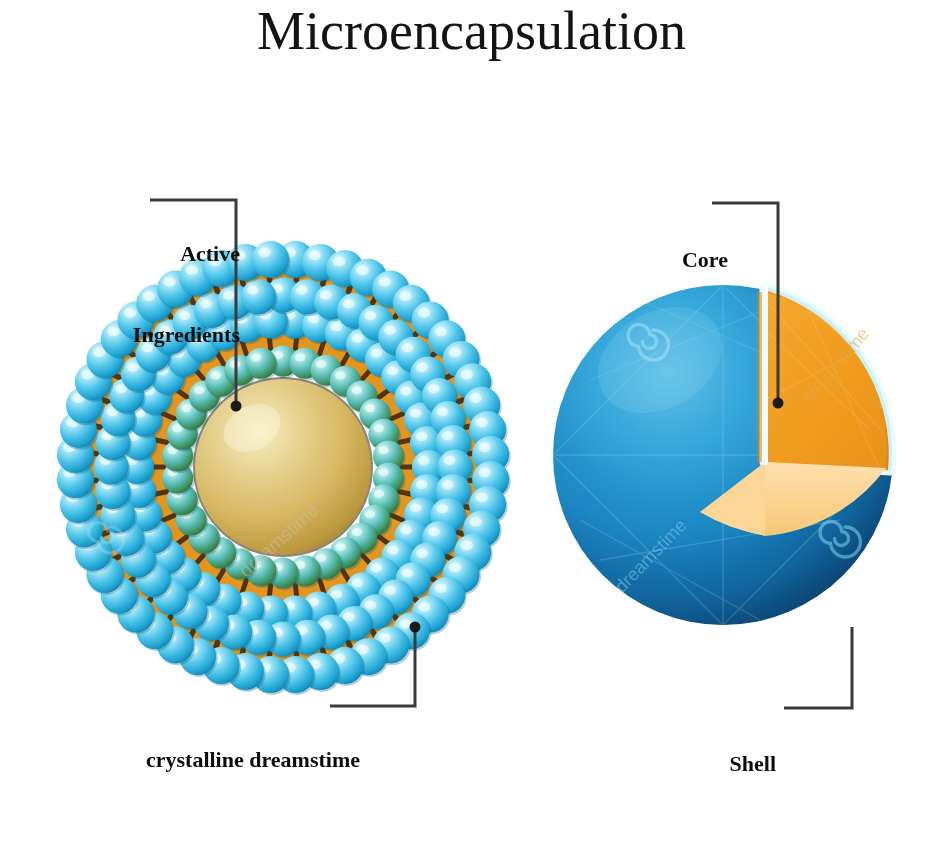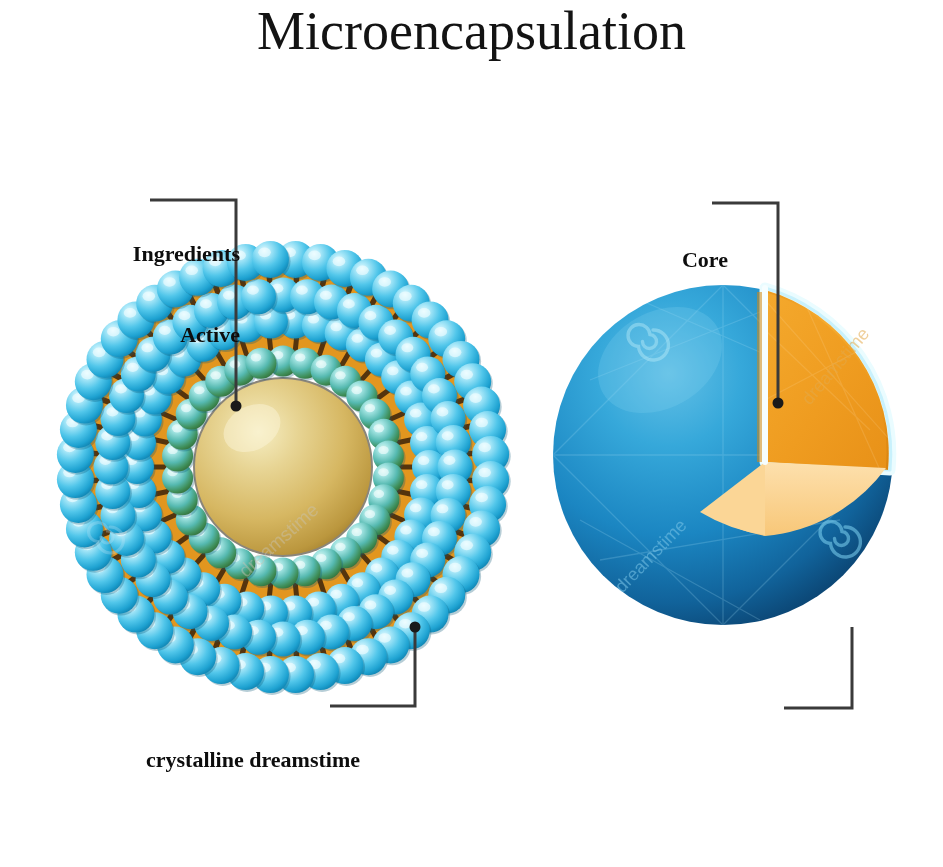--- a/index.html
+++ b/index.html
@@ -797,26 +797,29 @@
         <circle cx="778" cy="403" r="5.5" fill="#1a1a1a" stroke="none"></circle>
       </g>
 
       <g>
         <path d="M784,708 L852,708 L852,627"></path>
       </g>
     </g>
   </svg>
 
   <div class="lbl right-al" style="left:90px; top:186px; width:150px;">
+    <div>Active</div>
     <div>Ingredients</div>
-    <div>Active</div>
   </div>
 
   <div class="lbl center-al" style="left:118px; top:692px; width:270px;">
     <div>crystalline dreamstime</div>
   </div>
 
   <div class="lbl right-al" style="left:660px; top:192px; width:68px;">
     <div>Core</div>
   </div>
 
+  <div class="lbl right-al" style="left:714px; top:696px; width:62px;">
+    <div>Shell</div>
+  </div>
 
 </div>
 
 </body></html>

